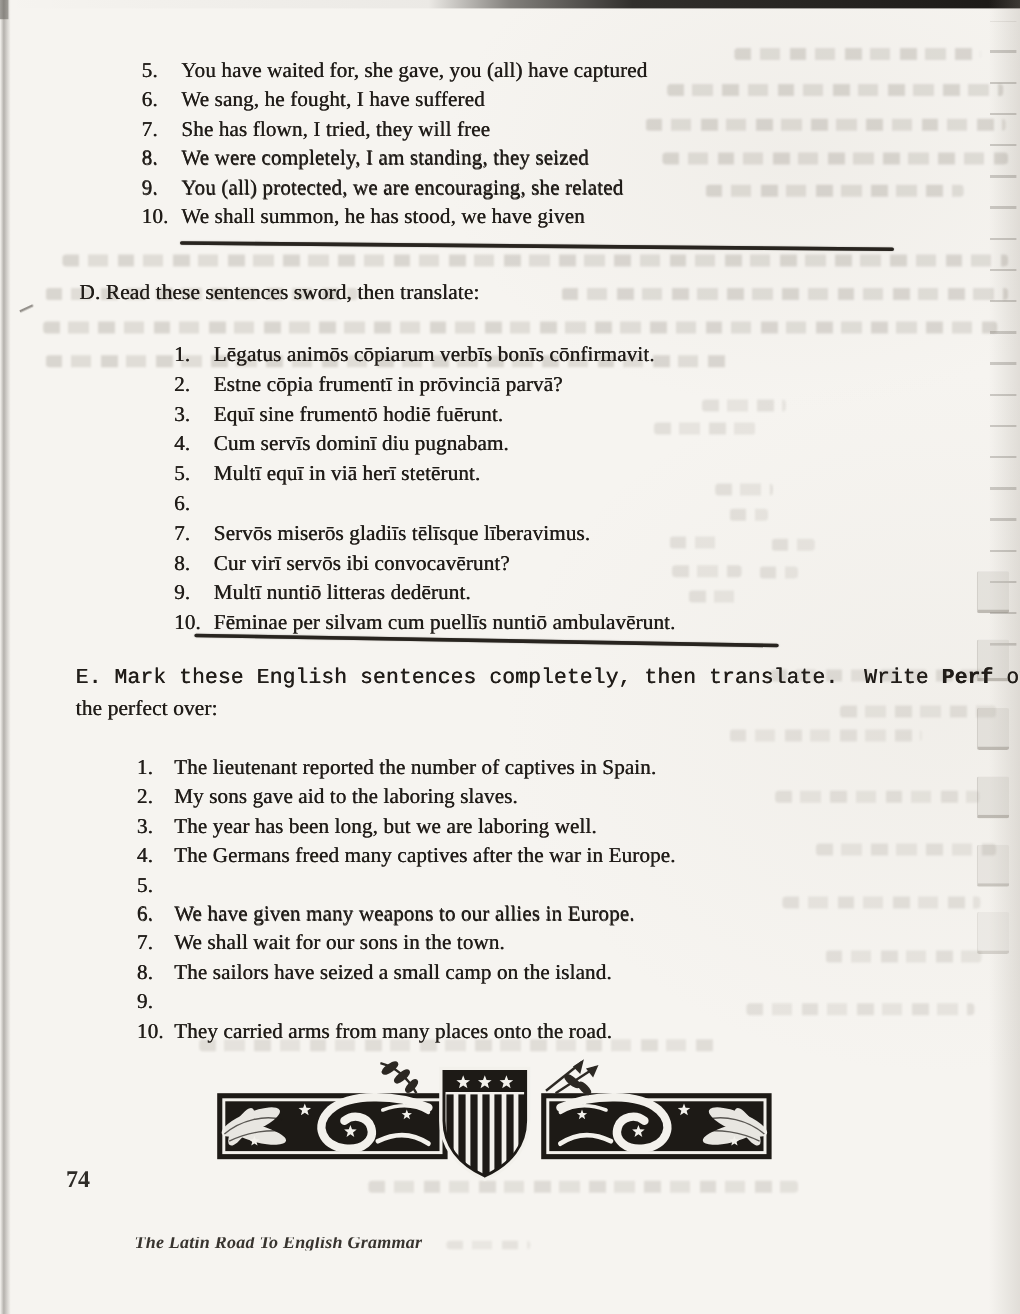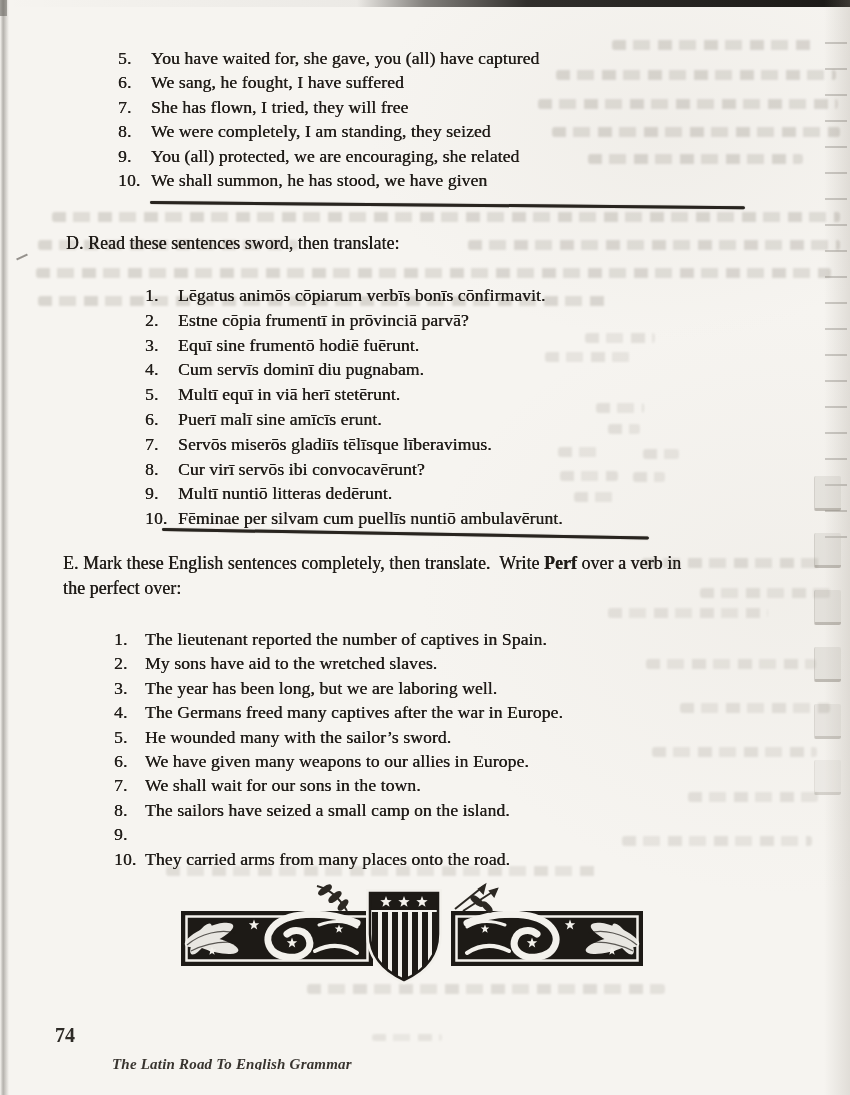--- a/index.html
+++ b/index.html
@@ -11,21 +11,21 @@
       #f6f4f0;
     font-family:"Liberation Serif","DejaVu Serif",serif;
     color:#211d19;
   }
   .abs{position:absolute;}
   .txtblock{font-size:17.6px;letter-spacing:.1px;text-shadow:.35px .2px 0 currentColor;}
   .row{display:flex;white-space:nowrap;}
   .num{flex:0 0 33px;}
   .numE{flex:0 0 31px;}
   .heading{font-size:17.8px;}
-  .pre{white-space:pre;}
+  .pre{white-space:pre;font-family:Liberation Mono, monospace;}
   
   .divider{position:absolute;height:3px;background:#28241f;border-radius:2px;
            transform-origin:left center;box-shadow:0 0 1px rgba(40,36,31,.55);}
   
   .top-edge{left:0;top:0;width:850px;height:7px;
     background:linear-gradient(to right, rgba(35,32,28,0) 0%, rgba(35,32,28,.05) 42%,
       rgba(35,32,28,.55) 50%, rgba(28,26,23,.9) 62%, #1b1916 100%);}
   .left-edge{left:0;top:0;width:9px;height:1095px;opacity:.8;
     background:linear-gradient(to right, rgba(120,116,110,0), rgba(110,106,100,.6) 35%,
       rgba(150,146,140,.35) 72%, transparent);}
@@ -38,21 +38,21 @@
     filter:blur(1.1px);}
   .ticks{position:absolute;right:3px;top:18px;width:22px;height:520px;filter:blur(.4px);
     background:repeating-linear-gradient(to bottom, rgba(95,90,82,0) 0 24px, rgba(95,90,82,.28) 24px 26px);}
   .hole{position:absolute;left:814px;width:26px;height:32px;border-radius:2px;
     background:rgba(190,186,178,.28);border-bottom:3px solid rgba(120,114,105,.35);
     border-left:1px solid rgba(140,134,125,.2);filter:blur(.5px);}
   .ltick{position:absolute;left:16px;top:256px;width:12px;height:2px;
     background:rgba(70,64,58,.55);transform:rotate(-25deg);filter:blur(.3px);}
   
   .pagenum{font:bold 20px "Liberation Serif","DejaVu Serif",serif;color:#2e2b27;}
-  .cutoff{overflow:hidden;height:11px;width:280px;margin-top:28px;}
+  .cutoff{overflow:hidden;height:11px;width:280px;}
   .cutoff span{display:block;margin-top:-2px;font:bold italic 15px/15px "Liberation Serif","DejaVu Serif",serif;
     letter-spacing:.2px;color:#38342f;filter:blur(.35px);white-space:nowrap;}
 </style>
 </head>
 <body>
 
 <div class="page">
 
   <div class="abs top-edge"></div>
   <div class="abs corner"></div>
@@ -146,21 +146,20 @@
     <div class="row">
         <span class="num">4.</span>
         <span>Cum servīs dominī diu pugnabam.</span>
       </div>
     <div class="row">
         <span class="num">5.</span>
         <span>Multī equī in viā herī stetērunt.</span>
       </div>
     <div class="row">
         <span class="num">6.</span>
-        <span>Puerī malī sine amīcīs erunt.</span>
       </div>
     <div class="row">
         <span class="num">7.</span>
         <span>Servōs miserōs gladiīs tēlīsque līberavimus.</span>
       </div>
     <div class="row">
         <span class="num">8.</span>
         <span>Cur virī servōs ibi convocavērunt?</span>
       </div>
     <div class="row">
@@ -180,33 +179,32 @@
     <div>the perfect over:</div>
   </div>
 
   <div class="abs txtblock" style="left:114px;top:627px;line-height:24.4px">
     <div class="row">
         <span class="numE">1.</span>
         <span>The lieutenant reported the number of captives in Spain.</span>
       </div>
     <div class="row">
         <span class="numE">2.</span>
-        <span>My sons have aid to the wretched slaves.</span>
+        <span>My sons gave aid to the laboring slaves.</span>
       </div>
     <div class="row">
         <span class="numE">3.</span>
         <span>The year has been long, but we are laboring well.</span>
       </div>
     <div class="row">
         <span class="numE">4.</span>
         <span>The Germans freed many captives after the war in Europe.</span>
       </div>
     <div class="row">
         <span class="numE">5.</span>
-        <span>He wounded many with the sailor’s sword.</span>
       </div>
     <div class="row">
         <span class="numE">6.</span>
         <span>We have given many weapons to our allies in Europe.</span>
       </div>
     <div class="row">
         <span class="numE">7.</span>
         <span>We shall wait for our sons in the town.</span>
       </div>
     <div class="row">
@@ -306,18 +304,18 @@
       </g>
       <g fill="#f3f1ec">
         <use href="#st" transform="translate(207,21) scale(6)"></use>
         <use href="#st" transform="translate(225,21) scale(6)"></use>
         <use href="#st" transform="translate(243,21) scale(6)"></use>
       </g>
       <path d="M191,12 H259 V53 C259,73 247,89 225,99 C203,89 191,73 191,53 Z" fill="none" stroke="#1d1a16" stroke-width="2.5"></path>
     </g>
   </svg>
 
-  <div class="abs pagenum" style="left:55px;top:1024px">74</div>
+  <div class="abs pagenum" style="left:55px;top:972px">74</div>
   <div class="abs cutoff" style="left:112px;top:1031px">
     <span>The Latin Road To English Grammar</span>
   </div>
 
 </div>
 
 </body></html>

